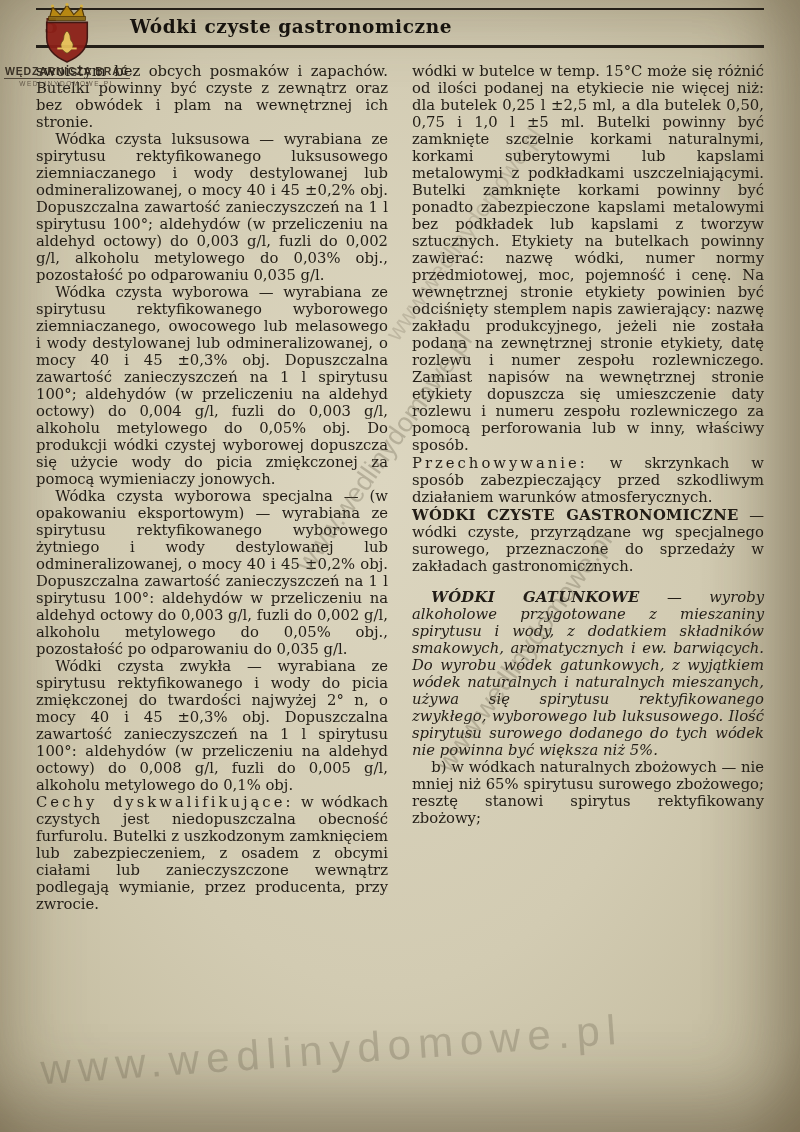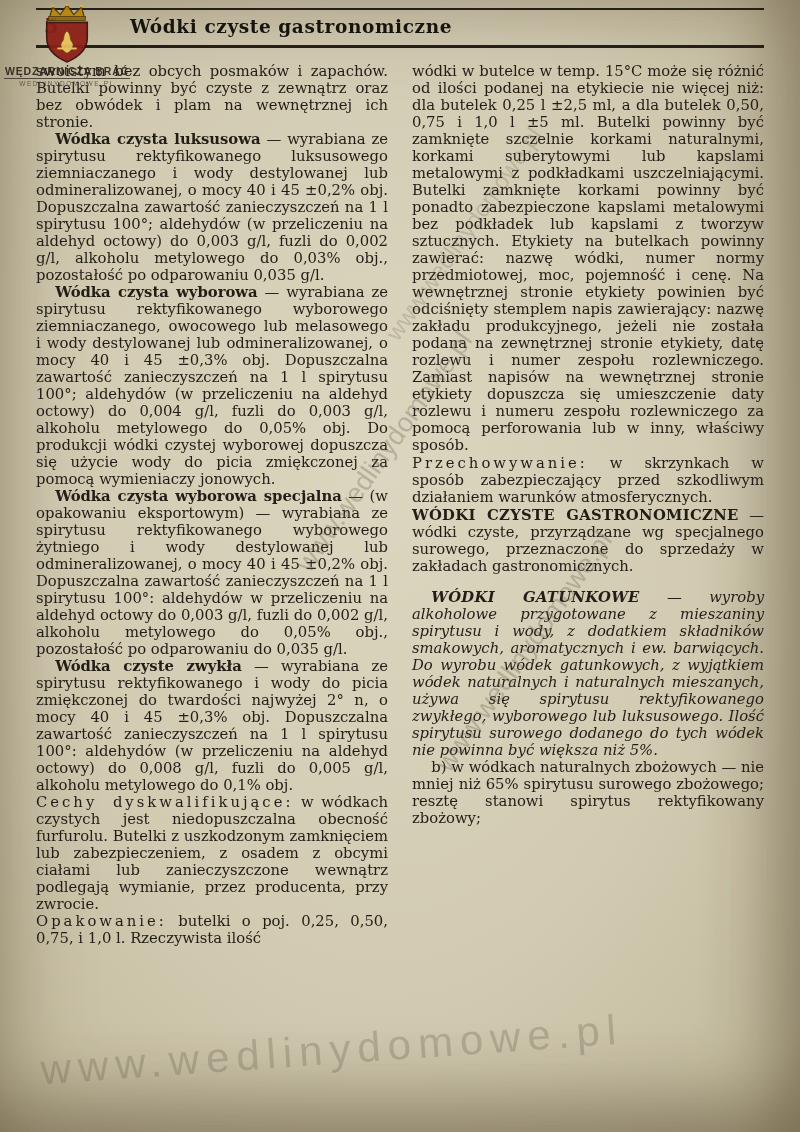--- a/index.html
+++ b/index.html
@@ -61,21 +61,21 @@
     text-align: justify;
     color: #221d16;
     text-indent: 1.3em;
     hyphens: auto;
     -webkit-hyphens: auto;
   }
   p.para.no-indent { text-indent: 0; }
   p.para.gap-sm { margin-top: 1px; }
   p.para.gap-lg { margin-top: 14px; font-style: italic; }
 
-  .lead-bold { font-weight: bold; }
+  .lead-bold { font-weight: normal; }
   .lead-caps { font-weight: bold; letter-spacing: 0.3px; }
   .lead-spaced { letter-spacing: 3px; word-spacing: 5px; }
 
   
   .wm {
     position: absolute;
     font-family: "Liberation Sans", sans-serif;
     color: rgba(95, 88, 70, 0.30);
     white-space: nowrap; z-index: 3;
     pointer-events: none;
@@ -133,27 +133,24 @@
       <p class="para">
         <span class="lead-bold">Wódka czysta luksusowa</span><span> — wyrabiana ze spirytusu rektyfikowanego luksusowego ziemniaczanego i wody destylowanej lub odmineralizowanej, o mocy 40 i 45 ±0,2% obj. Dopuszczalna zawartość zanieczyszczeń na 1 l spirytusu 100°; aldehydów (w przeliczeniu na aldehyd octowy) do 0,003 g/l, fuzli do 0,002 g/l, alkoholu metylowego do 0,03% obj., pozostałość po odparowaniu 0,035 g/l.</span>
       </p>
       <p class="para">
         <span class="lead-bold">Wódka czysta wyborowa</span><span> — wyrabiana ze spirytusu rektyfikowanego wyborowego ziemniaczanego, owocowego lub melasowego i wody destylowanej lub odmineralizowanej, o mocy 40 i 45 ±0,3% obj. Dopuszczalna zawartość zanieczyszczeń na 1 l spirytusu 100°; aldehydów (w przeliczeniu na aldehyd octowy) do 0,004 g/l, fuzli do 0,003 g/l, alkoholu metylowego do 0,05% obj. Do produkcji wódki czystej wyborowej dopuszcza się użycie wody do picia zmiękczonej za pomocą wymieniaczy jonowych.</span>
       </p>
       <p class="para">
         <span class="lead-bold">Wódka czysta wyborowa specjalna</span><span> — (w opakowaniu eksportowym) — wyrabiana ze spirytusu rektyfikowanego wyborowego żytniego i wody destylowanej lub odmineralizowanej, o mocy 40 i 45 ±0,2% obj. Dopuszczalna zawartość zanieczyszczeń na 1 l spirytusu 100°: aldehydów w przeliczeniu na aldehyd octowy do 0,003 g/l, fuzli do 0,002 g/l, alkoholu metylowego do 0,05% obj., pozostałość po odparowaniu do 0,035 g/l.</span>
       </p>
       <p class="para">
-        <span class="lead-bold">Wódka czyste zwykła</span><span> — wyrabiana ze spirytusu rektyfikowanego i wody do picia zmiękczonej do twardości najwyżej 2° n, o mocy 40 i 45 ±0,3% obj. Dopuszczalna zawartość zanieczyszczeń na 1 l spirytusu 100°: aldehydów (w przeliczeniu na aldehyd octowy) do 0,008 g/l, fuzli do 0,005 g/l, alkoholu metylowego do 0,1% obj.</span>
+        <span class="lead-bold">Wódki czysta zwykła</span><span> — wyrabiana ze spirytusu rektyfikowanego i wody do picia zmiękczonej do twardości najwyżej 2° n, o mocy 40 i 45 ±0,3% obj. Dopuszczalna zawartość zanieczyszczeń na 1 l spirytusu 100°: aldehydów (w przeliczeniu na aldehyd octowy) do 0,008 g/l, fuzli do 0,005 g/l, alkoholu metylowego do 0,1% obj.</span>
       </p>
       <p class="para no-indent">
         <span class="lead-spaced">Cechy dyskwalifikujące:</span><span> w wódkach czystych jest niedopuszczalna obecność furfurolu. Butelki z uszkodzonym zamknięciem lub zabezpieczeniem, z osadem z obcymi ciałami lub zanieczyszczone wewnątrz podlegają wymianie, przez producenta, przy zwrocie.</span>
-      </p>
-      <p class="para no-indent">
-        <span class="lead-spaced">Opakowanie:</span><span> butelki o poj. 0,25, 0,50, 0,75, i 1,0 l. Rzeczywista ilość</span>
       </p>
     </section>
 
     <section class="col">
       <p class="para no-indent">
         <span>wódki w butelce w temp. 15°C może się różnić od ilości podanej na etykiecie nie więcej niż: dla butelek 0,25 l ±2,5 ml, a dla butelek 0,50, 0,75 i 1,0 l ±5 ml. Butelki powinny być zamknięte szczelnie korkami naturalnymi, korkami suberytowymi lub kapslami metalowymi z podkładkami uszczelniającymi. Butelki zamknięte korkami powinny być ponadto zabezpieczone kapslami metalowymi bez podkładek lub kapslami z tworzyw sztucznych. Etykiety na butelkach powinny zawierać: nazwę wódki, numer normy przedmiotowej, moc, pojemność i cenę. Na wewnętrznej stronie etykiety powinien być odciśnięty stemplem napis zawierający: nazwę zakładu produkcyjnego, jeżeli nie została podana na zewnętrznej stronie etykiety, datę rozlewu i numer zespołu rozlewniczego. Zamiast napisów na wewnętrznej stronie etykiety dopuszcza się umieszczenie daty rozlewu i numeru zespołu rozlewniczego za pomocą perforowania lub w inny, właściwy sposób.</span>
       </p>
       <p class="para no-indent gap-sm">
         <span class="lead-spaced">Przechowywanie:</span><span> w skrzynkach w sposób zabezpieczający przed szkodliwym działaniem warunków atmosferycznych.</span>
       </p>

